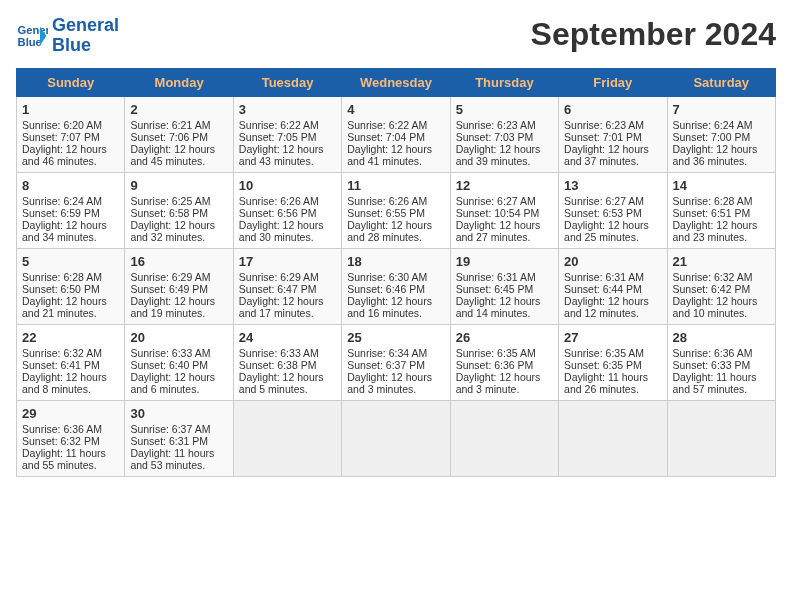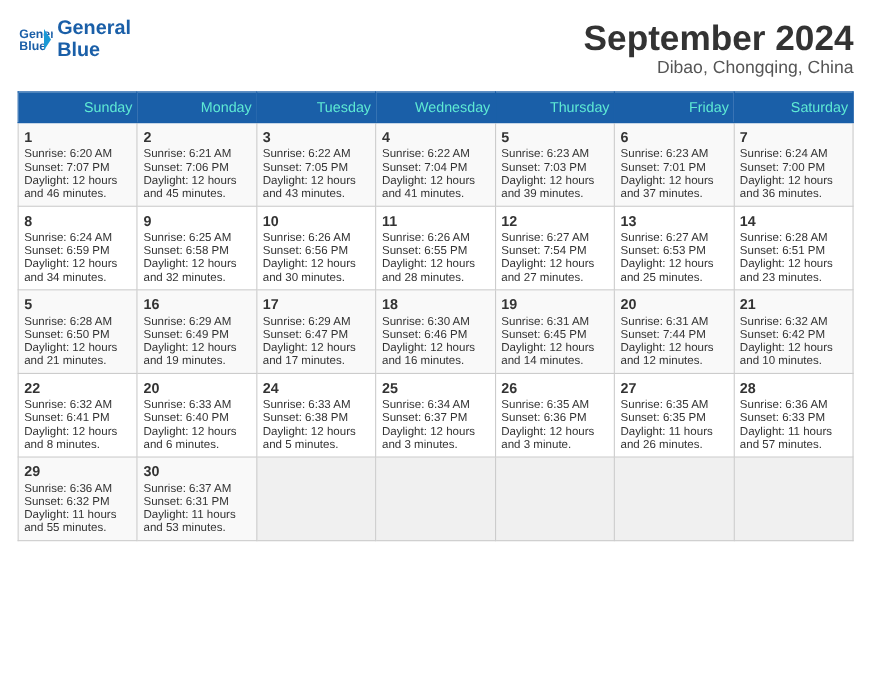--- a/index.html
+++ b/index.html
@@ -46,25 +46,25 @@
       font-size: 16px;
       color: #555;
     }
     .calendar {
       width: 100%;
       border-collapse: collapse;
       border: 1px solid #ccc;
     }
     .calendar th {
       background: #1a5fa8;
-      color: #5eead4;
+      color: #fdba74;
       font-size: 13px;
-      font-weight: normal;
+      font-weight: bold;
       padding: 6px 4px;
-      text-align: right;
+      text-align: center;
       border: 1px solid #1a5fa8;
     }
     .calendar td {
       vertical-align: top;
       padding: 5px 5px;
       border: 1px solid #ccc;
       font-size: 10.5px;
       color: #333;
       width: calc(100% / 7);
       min-height: 80px;
@@ -97,21 +97,20 @@
       <polygon points="30,8 38,20 30,32" fill="#1a99d6"></polygon>
     </svg>
     <div>
       <div class="logo-text">
         <span>General</span><br><span>Blue</span>
       </div>
     </div>
   </div>
   <div class="title-block">
     <div class="month-title">September 2024</div>
-    <div class="location">Dibao, Chongqing, China</div>
   </div>
 </div>
 
 <table class="calendar">
   <thead>
     <tr>
       <th>Sunday</th>
       <th>Monday</th>
       <th>Tuesday</th>
       <th>Wednesday</th>
@@ -197,21 +196,21 @@
         <td>
           <span class="day-num">11</span>
           <div>Sunrise: 6:26 AM</div>
           <div>Sunset: 6:55 PM</div>
           <div>Daylight: 12 hours</div>
           <div>and 28 minutes.</div>
         </td>
         <td>
           <span class="day-num">12</span>
           <div>Sunrise: 6:27 AM</div>
-          <div>Sunset: 7:54 PM</div>
+          <div>Sunset: 10:54 PM</div>
           <div>Daylight: 12 hours</div>
           <div>and 27 minutes.</div>
         </td>
         <td>
           <span class="day-num">13</span>
           <div>Sunrise: 6:27 AM</div>
           <div>Sunset: 6:53 PM</div>
           <div>Daylight: 12 hours</div>
           <div>and 25 minutes.</div>
         </td>
@@ -255,21 +254,21 @@
         <td>
           <span class="day-num">19</span>
           <div>Sunrise: 6:31 AM</div>
           <div>Sunset: 6:45 PM</div>
           <div>Daylight: 12 hours</div>
           <div>and 14 minutes.</div>
         </td>
         <td>
           <span class="day-num">20</span>
           <div>Sunrise: 6:31 AM</div>
-          <div>Sunset: 7:44 PM</div>
+          <div>Sunset: 6:44 PM</div>
           <div>Daylight: 12 hours</div>
           <div>and 12 minutes.</div>
         </td>
         <td>
           <span class="day-num">21</span>
           <div>Sunrise: 6:32 AM</div>
           <div>Sunset: 6:42 PM</div>
           <div>Daylight: 12 hours</div>
           <div>and 10 minutes.</div>
         </td>

